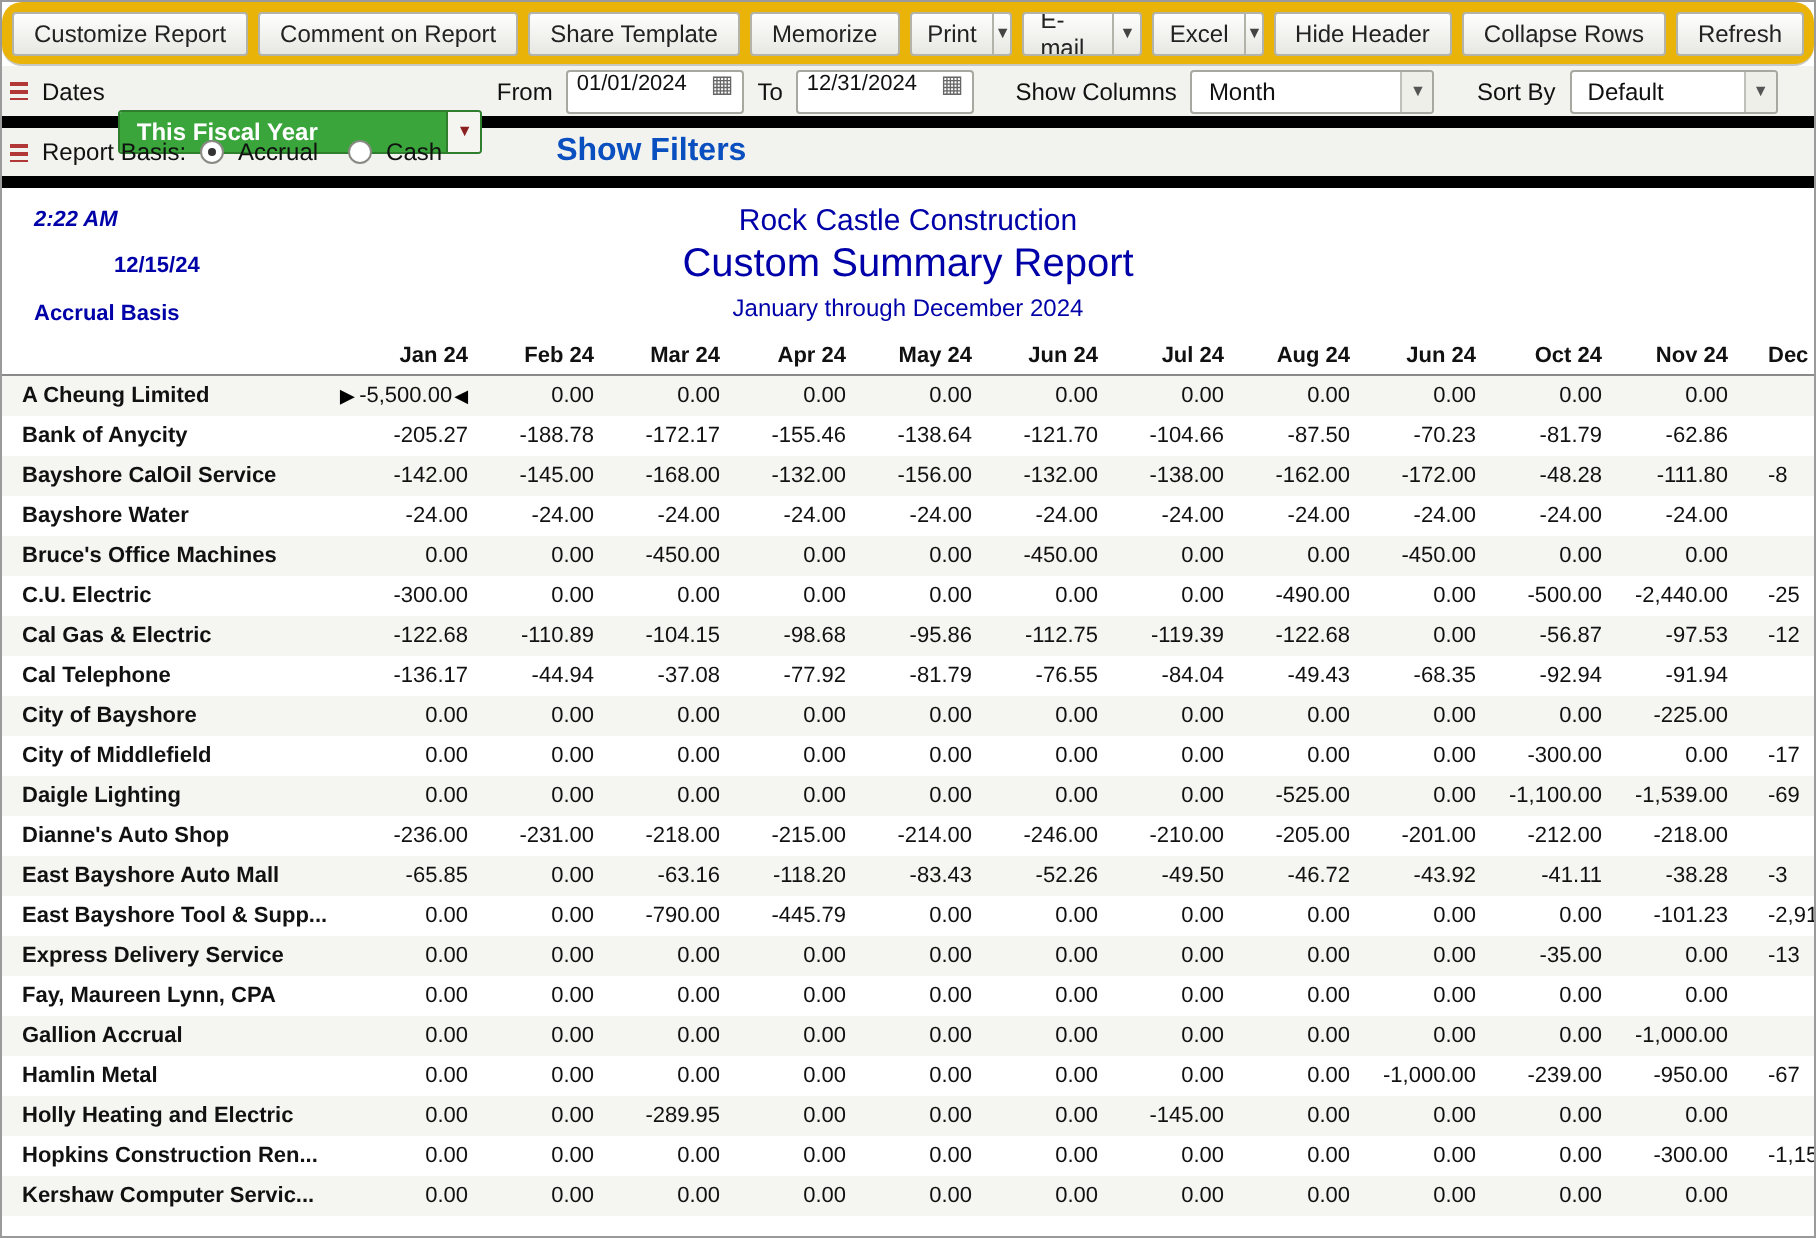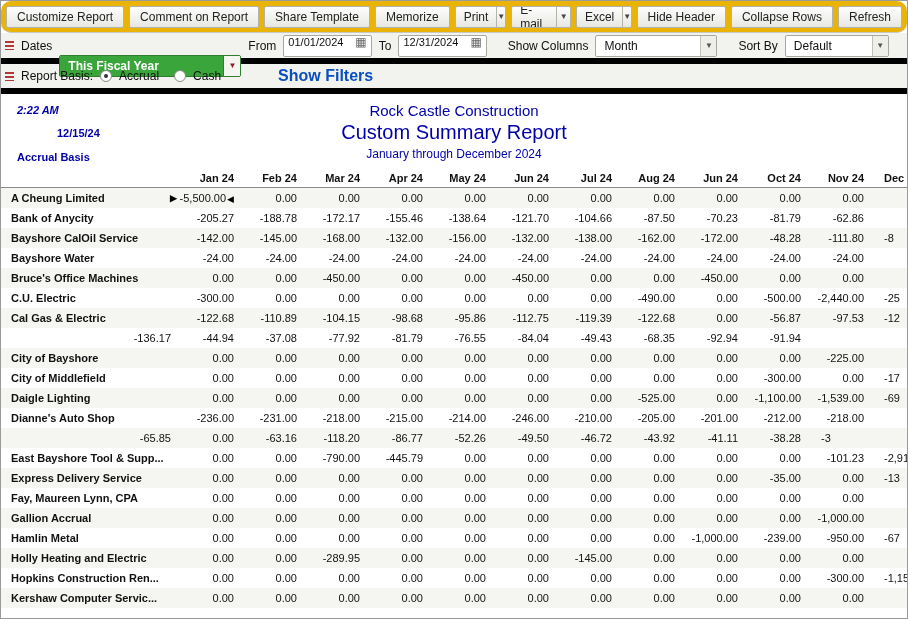--- a/index.html
+++ b/index.html
@@ -255,20 +255,21 @@
           <div class="val">-95.86</div>
           <div class="val">-112.75</div>
           <div class="val">-119.39</div>
           <div class="val">-122.68</div>
           <div class="val">0.00</div>
           <div class="val">-56.87</div>
           <div class="val">-97.53</div>
           <div class="dec-cell">-12</div>
         </div>
         <div class="trow">
+          <div class="rlabel">Cal Telephone</div>
           <div class="val">-136.17</div>
           <div class="val">-44.94</div>
           <div class="val">-37.08</div>
           <div class="val">-77.92</div>
           <div class="val">-81.79</div>
           <div class="val">-76.55</div>
           <div class="val">-84.04</div>
           <div class="val">-49.43</div>
           <div class="val">-68.35</div>
           <div class="val">-92.94</div>
@@ -329,25 +330,26 @@
           <div class="val">-214.00</div>
           <div class="val">-246.00</div>
           <div class="val">-210.00</div>
           <div class="val">-205.00</div>
           <div class="val">-201.00</div>
           <div class="val">-212.00</div>
           <div class="val">-218.00</div>
           <div class="dec-cell"></div>
         </div>
         <div class="trow odd">
+          <div class="rlabel">East Bayshore Auto Mall</div>
           <div class="val">-65.85</div>
           <div class="val">0.00</div>
           <div class="val">-63.16</div>
           <div class="val">-118.20</div>
-          <div class="val">-86.77</div>
+          <div class="val">-83.43</div>
           <div class="val">-52.26</div>
           <div class="val">-49.50</div>
           <div class="val">-46.72</div>
           <div class="val">-43.92</div>
           <div class="val">-41.11</div>
           <div class="val">-38.28</div>
           <div class="dec-cell">-3</div>
         </div>
         <div class="trow">
           <div class="rlabel">East Bayshore Tool &amp; Supp...</div>

